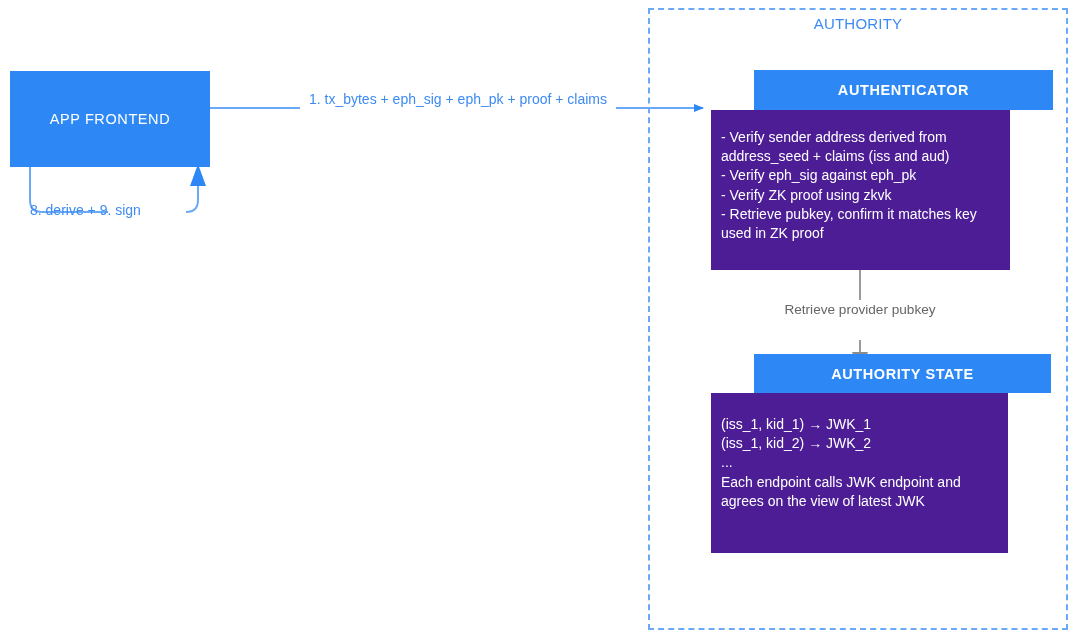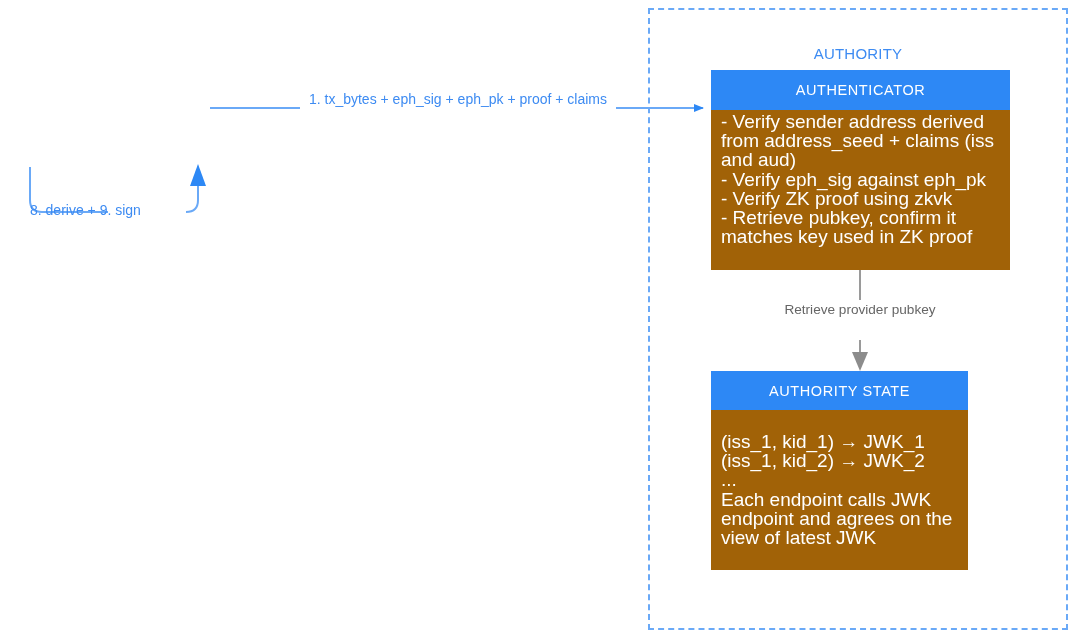--- a/index.html
+++ b/index.html
@@ -28,46 +28,46 @@
   }
   .authority-title {
     position: absolute;
     left: 648px;
     top: 15px;
     width: 420px;
     text-align: center;
     color: #3d8bf2;
     font-size: 15px;
     letter-spacing: 0.2px;
-    margin-top: 30px;
   }
 
   
   .node {
     position: absolute;
     box-sizing: border-box;
   }
   .node-header {
     background: #2d88f5;
     color: #ffffff;
     font-size: 14.5px;
-    font-weight: normal;
+    font-weight: bold;
     letter-spacing: 0.6px;
     display: flex;
     align-items: center;
     justify-content: center;
     box-sizing: border-box;
+    margin-left: 43px;
   }
   .node-body {
-    background: #a16207;
+    background: #4c1d95;
     color: #ffffff;
-    font-size: 19px;
+    font-size: 14px;
     line-height: 19.2px;
     box-sizing: border-box;
-    padding: 2px 10px 10px 10px;
+    padding: 18px 10px 10px 10px;
     white-space: pre-wrap;
   }
 
   
   #app-frontend {
     left: 10px;
     top: 71px;
     width: 200px;
     height: 96px;
     background: #2d88f5;
@@ -78,21 +78,21 @@
     align-items: center;
     justify-content: center;
   }
 
   
   #authenticator { left: 711px; top: 70px; width: 299px; height: 200px; }
   #authenticator .node-header { height: 40px; width: 100%; }
   #authenticator .node-body { height: 160px; width: 100%; }
 
   
-  #authority-state { left: 711px; top: 371px; width: 257px; height: 199px; }
+  #authority-state { left: 711px; top: 354px; width: 297px; height: 199px; }
   #authority-state .node-header { height: 39px; width: 100%; }
   #authority-state .node-body { height: 160px; width: 100%; padding-top: 22px; }
 
   
   .edge-svg {
     position: absolute;
     left: 0;
     top: 0;
     width: 1080px;
     height: 640px;
@@ -156,20 +156,23 @@
       <path d="M198,164 L206,186 L190,186 z" fill="#2d88f5"></path>
     </g>
 
     <g>
       <line x1="860" y1="270" x2="860" y2="300" stroke="#9a9a9a" stroke-width="2"></line>
       <line x1="860" y1="340" x2="860" y2="360" stroke="#9a9a9a" stroke-width="2"></line>
       <path d="M860,371 L868,352 L852,352 z" fill="#8c8c8c"></path>
     </g>
   </svg>
 
+  <div class="node" id="app-frontend">
+    <span>APP FRONTEND</span>
+  </div>
 
   <div class="node" id="authenticator">
     <div class="node-header">AUTHENTICATOR</div>
     <div class="node-body">- Verify sender address derived from address_seed + claims (iss and aud)
 - Verify eph_sig against eph_pk
 - Verify ZK proof using zkvk
 - Retrieve pubkey, confirm it matches key used in ZK proof</div>
   </div>
 
   <div class="node" id="authority-state">

